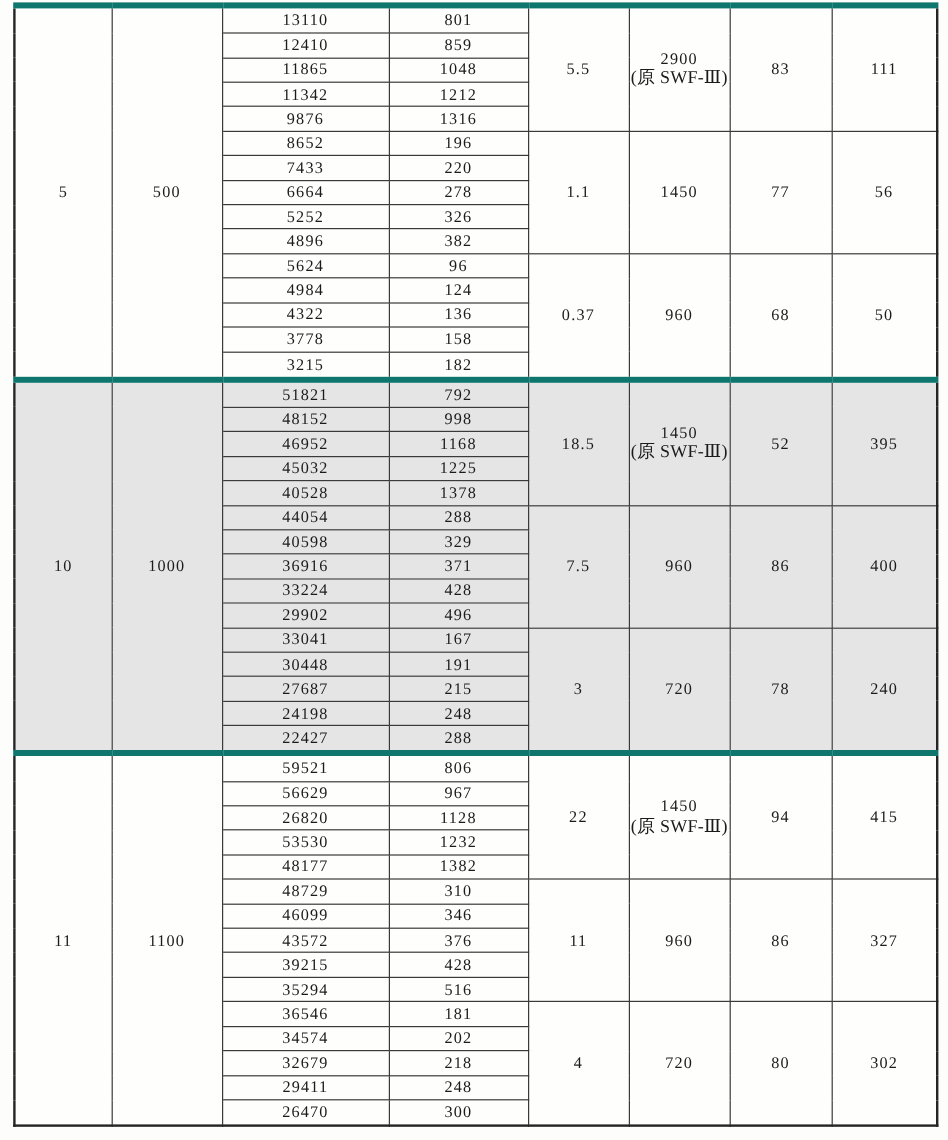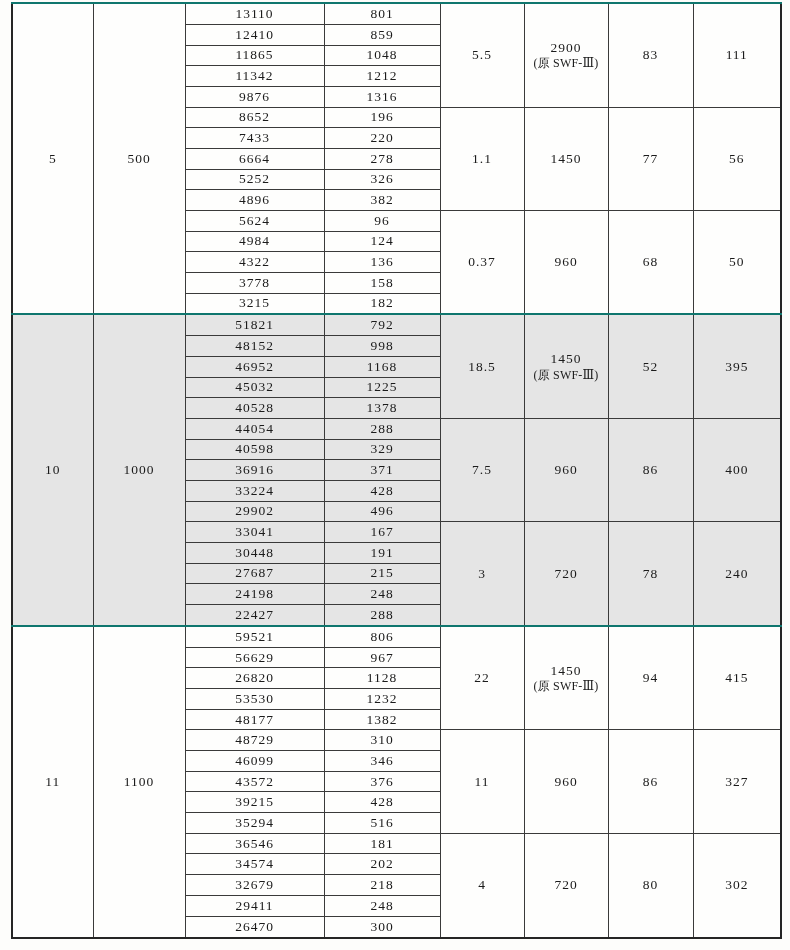--- a/index.html
+++ b/index.html
@@ -23,24 +23,24 @@
   td {
     border: 1px solid #3a3a3a;
     text-align: center;
     vertical-align: middle;
     font-size: 13.5px;
     letter-spacing: 1px;
     line-height: 1.05;
     overflow: hidden;
     padding: 0;
   }
-  tr.group-start > td { border-top: 2px solid #0f766e; }
+  tr.group-start > td { border-top: 5px solid #0f766e; }
   tr.shaded > td { background: #e5e5e5; }
   .speed-note {
-    font-size: 12px;
+    font-size: 15px;
     letter-spacing: 0.2px;
     margin-top: 2px;
     white-space: nowrap;
   }
 </style>
 </head>
 <body>
 
 <table class="spec-table">
   <colgroup>

